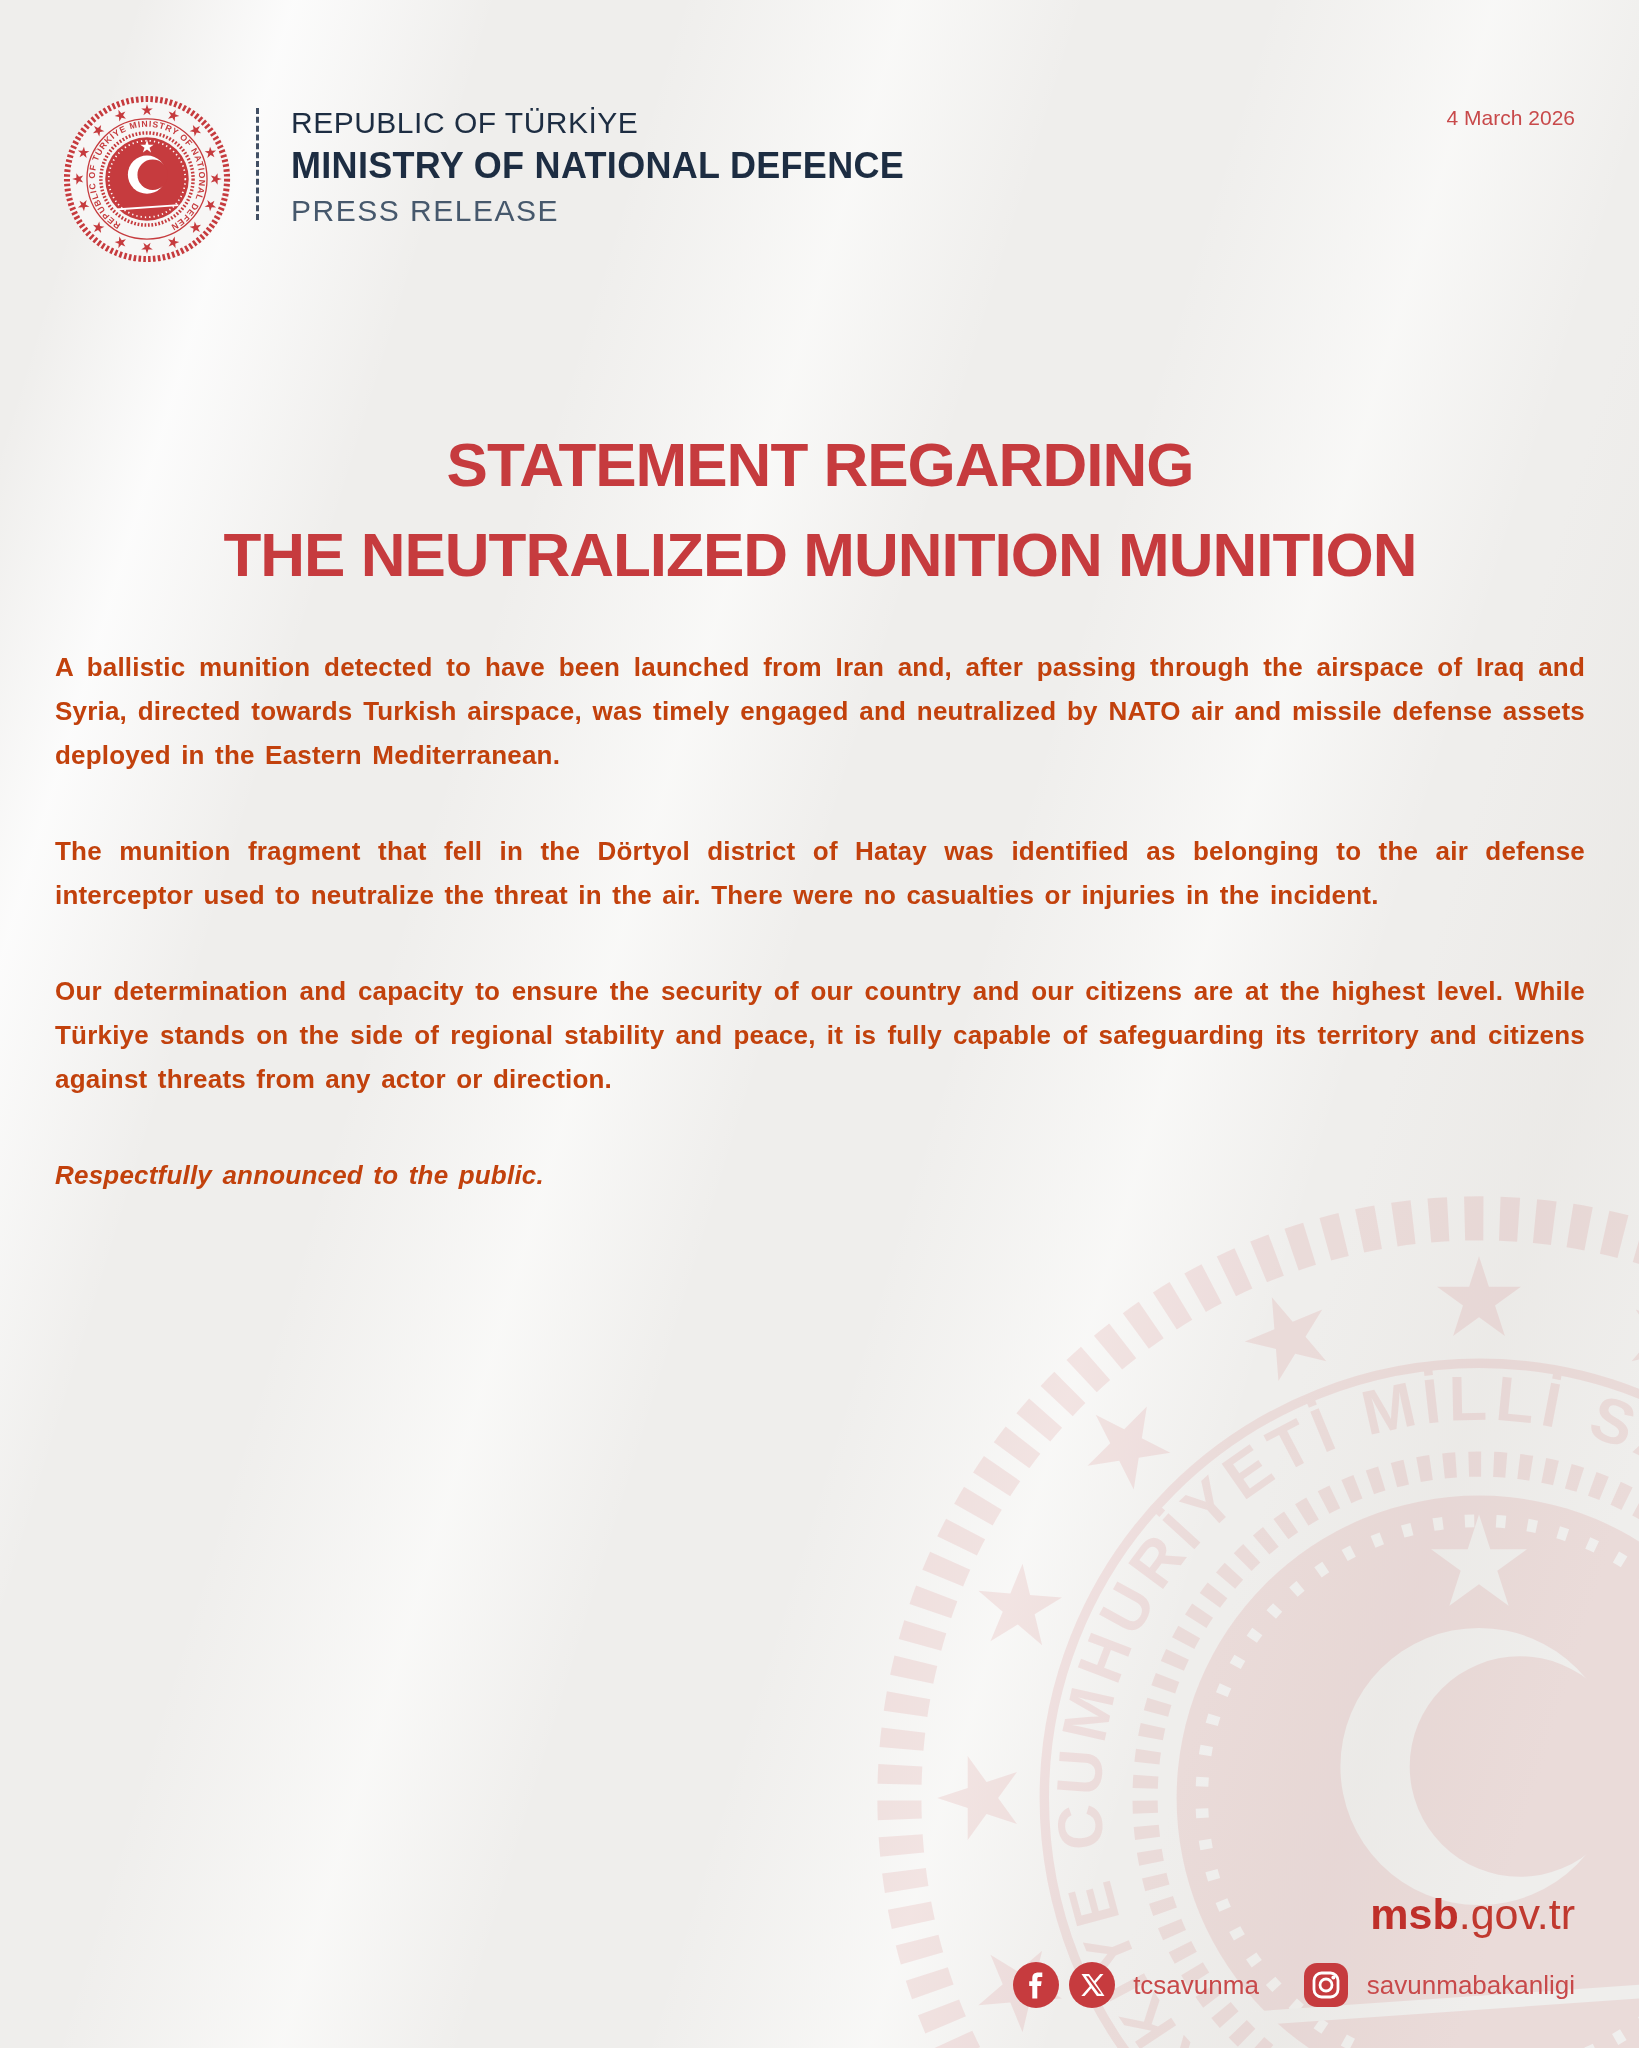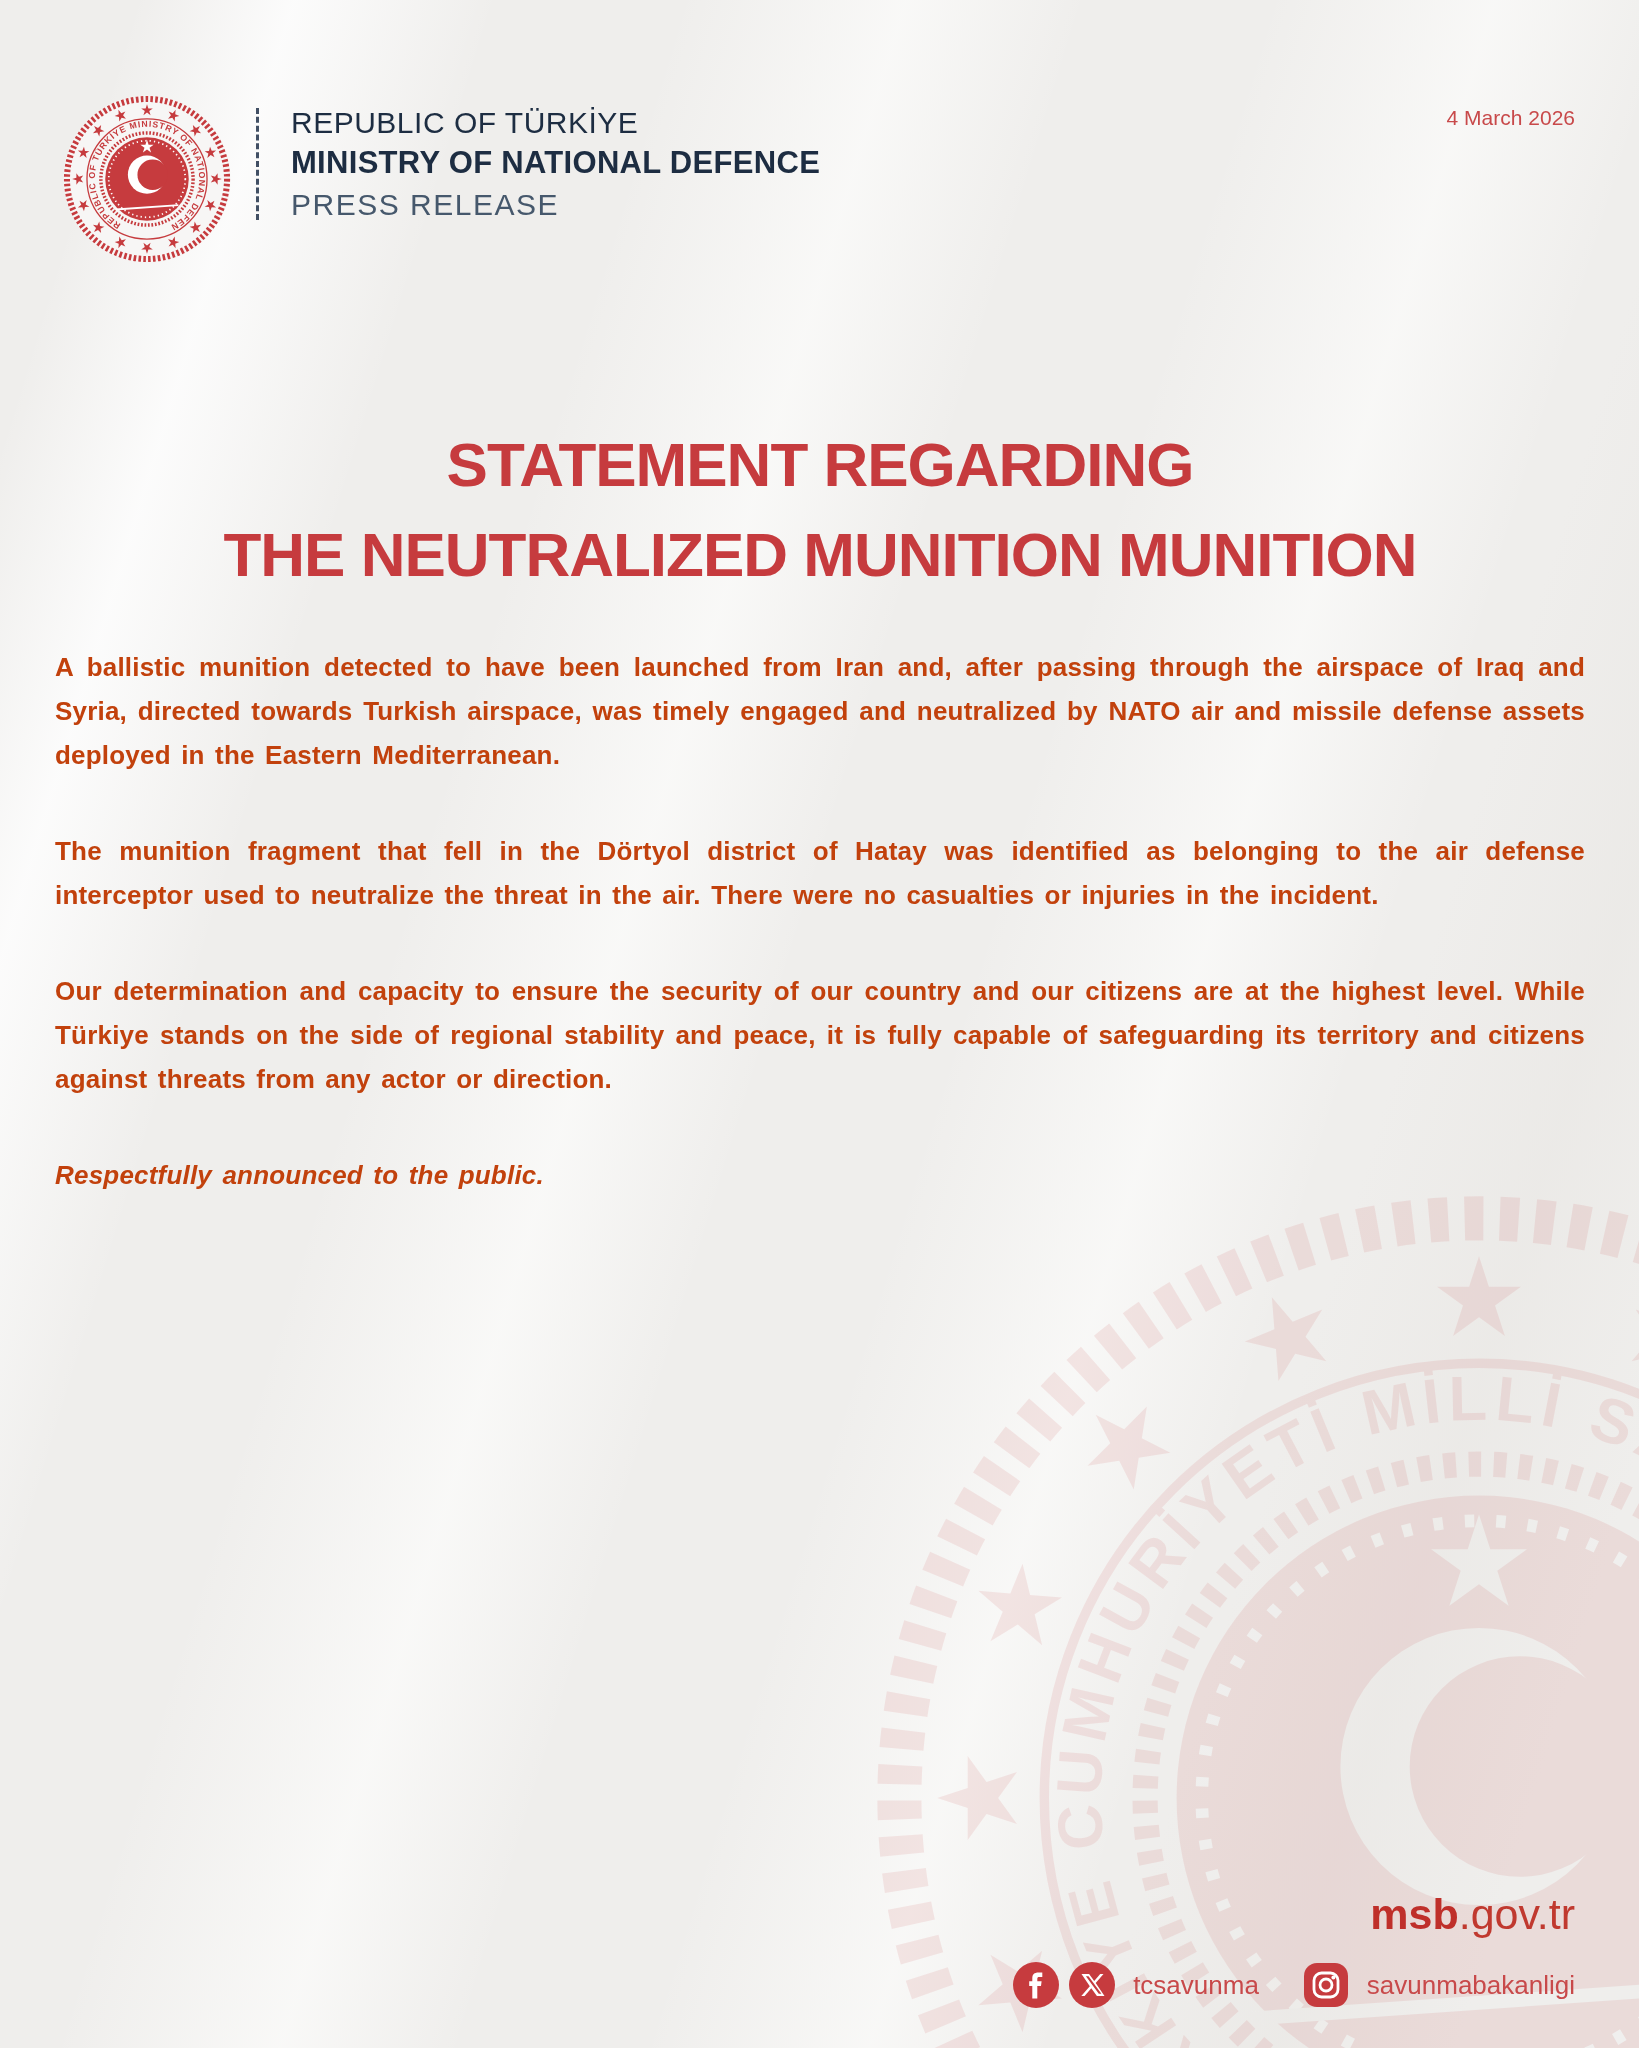--- a/index.html
+++ b/index.html
@@ -23,21 +23,21 @@
   }
   
   .header { position:absolute; top:92px; left:60px; display:flex; align-items:flex-start; }
   .logo { width:174px; height:174px; flex:0 0 auto; }
   .header-divider {
     width:0; height:112px; border-left:3px dashed #21324a;
     margin:16px 0 0 22px; opacity:.85;
   }
   .header-text { margin:14px 0 0 32px; color:#1d2d42; }
   .header-country  { font-size:30px; letter-spacing:.5px; font-weight:400; }
-  .header-ministry { font-size:31px; font-weight:700; letter-spacing:.3px; margin-top:5px; }
+  .header-ministry { font-size:36px; font-weight:700; letter-spacing:.3px; margin-top:5px; }
   .header-doctype  { font-size:30px; font-weight:400; letter-spacing:1.5px; color:#46586c; margin-top:7px; }
   .release-date {
     position:absolute; top:106px; right:64px;
     font-size:21px; color:#c8494a; font-weight:400;
   }
   
   .title {
     position:absolute; top:420px; left:55px; width:1530px;
     color:#c63b3e; font-size:62px; font-weight:700;
     letter-spacing:-1px; line-height:90px;text-align:center;

